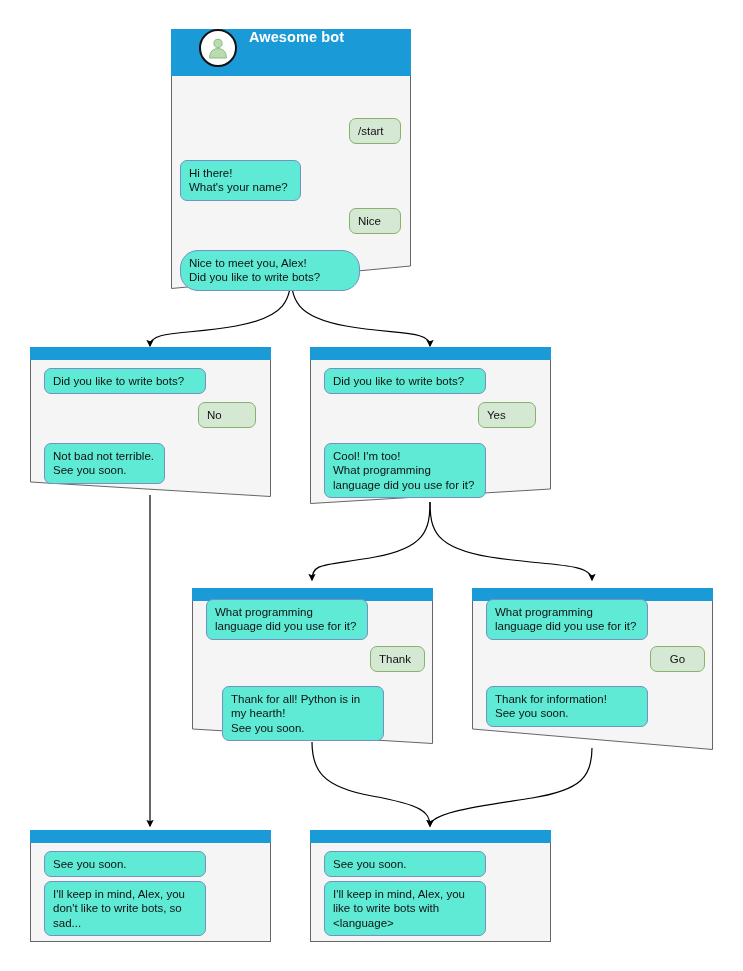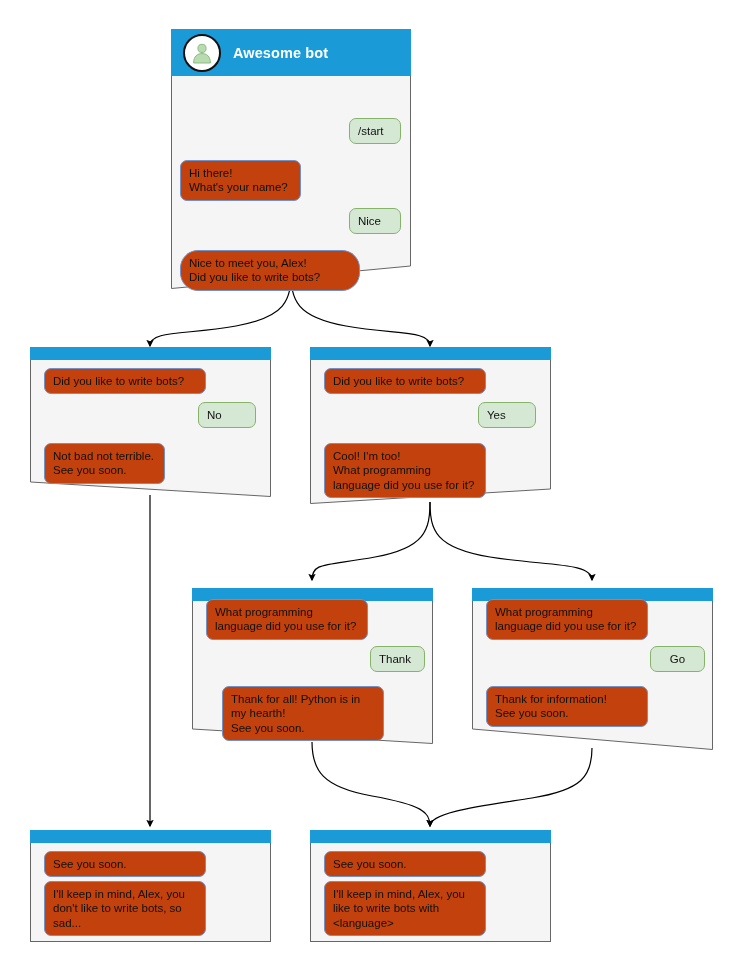--- a/index.html
+++ b/index.html
@@ -65,22 +65,22 @@
     top: 0;
     width: 100%;
     height: 13px;
     background: #1a9ad7;
     box-sizing: border-box;
     z-index: 3;
   }
   .node.root .titlebar {
     height: 47px;
     display: flex;
-    align-items: center;
-    padding-left: 12px;
+    align-items: flex-start;
+    padding-left: 28px;
     gap: 12px;
   }
   .avatar {
     width: 38px;
     height: 38px;
     border-radius: 50%;
     background: #ffffff;
     border: 2px solid #111111;
     box-sizing: border-box;
     display: flex;
@@ -105,21 +105,21 @@
     position: absolute;
     border-radius: 7px;
     box-sizing: border-box;
     font-size: 11.5px;
     line-height: 14.4px;
     color: #111111;
     padding: 5px 8px 5px 8px;
     white-space: pre-line;
   }
   .bubble.bot {
-    background: #c2410c;
+    background: #5eead4;
     border: 1px solid #7391c4;
   }
   .bubble.user {
     background: #d5e8d4;
     border: 1px solid #86b36a;
   }
 </style>
 </head>
 <body>
 

